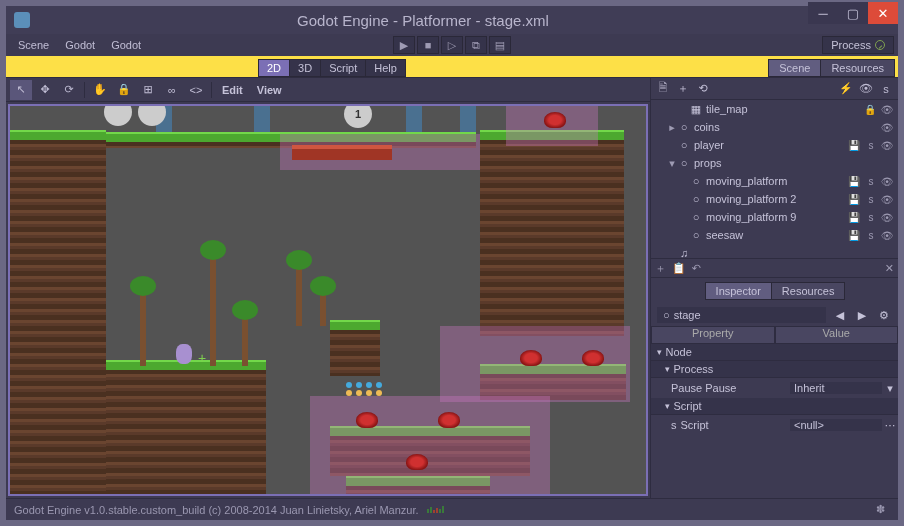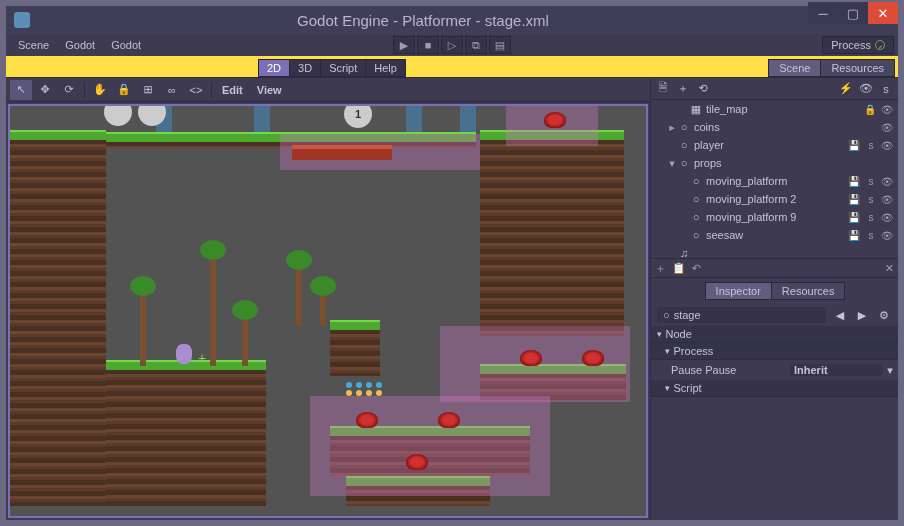--- a/index.html
+++ b/index.html
@@ -47,21 +47,21 @@
 .inspector-tabs { display:flex; justify-content:center; padding:4px 0;}
 .insp-head { display:flex; align-items:center; height:22px; padding:0 6px; gap:6px; }
 .insp-head .obj{flex:1; background:#35334a; padding:2px 6px; display:flex; align-items:center; gap:4px;}
 .nav-btn{width:16px;cursor:pointer;text-align:center;}
 .prop-header{display:flex; height:18px;}
 .prop-header div{flex:1; text-align:center; background:#494661; border:1px solid #2e2c40; color:#aaa;}
 .prop-group{background:#35334a; padding:2px 6px; border-bottom:1px solid #2e2c40; display:flex; align-items:center;}
 .prop-group .g-arrow{margin-right:4px; font-size:9px;}
 .prop-row{display:flex; height:20px; align-items:center;}
 .prop-row .pk{flex:1; padding-left:20px;}
-.prop-row .pv{width:92px; background:#35334a; padding:0 4px; display:flex; align-items:center;font-weight:bold;}
+.prop-row .pv{width:92px; background:#35334a; padding:0 4px; display:flex; align-items:center;}
 .prop-row .pvdots{width:16px; text-align:center; cursor:pointer;}
 .statusbar { height: 22px; background: #3d3a52; display: flex; align-items: center; padding: 0 8px; color: #9a97b0; border-top:1px solid #2e2c40;}
 .statusbar .spinner{margin-left:auto; width:14px;height:14px;}
 
 .ground { position:absolute; background: repeating-linear-gradient(180deg,#5a3a2a 0,#5a3a2a 3px,#4a3020 3px,#4a3020 8px,#6a4530 8px,#6a4530 11px); }
 .ground::before{content:'';position:absolute;top:-6px;left:0;right:0;height:8px;background:#4ca82f;border-top:2px solid #72d84a;}
 .platform{position:absolute;background:#a03525;height:12px;}
 .platform::before{content:'';position:absolute;top:-3px;left:0;right:0;height:4px;background:#d05540;}
 .pinksel{position:absolute;background:rgba(210,120,200,0.35);}
 .enemy{position:absolute;width:22px;height:16px;background:radial-gradient(ellipse,#d03030 40%,#8a1515 70%);border-radius:50% 50% 40% 40%;}
@@ -299,35 +299,58 @@
       </div>
       <div class="insp-head">
         <div class="obj">
           <span>○</span>
           <span>stage</span>
         </div>
         <div class="nav-btn">◀</div>
         <div class="nav-btn">▶</div>
         <div class="nav-btn">⚙</div>
       </div>
+      <div class="prop-header">
+        <div>Property</div>
+        <div>Value</div>
+      </div>
       <div class="prop-group">
           <span class="g-arrow">▾</span>
           <span>Node</span>
         </div>
       <div class="prop-group" style="padding-left:14px">
           <span class="g-arrow">▾</span>
           <span>Process</span>
         </div>
       <div class="prop-row">
         <div class="pk">Pause Pause</div>
         <div class="pv">
             <span>Inherit</span>
           </div>
         <div class="pvdots">▾</div>
       </div>
       <div class="prop-group" style="padding-left:14px">
           <span class="g-arrow">▾</span>
           <span>Script</span>
         </div>
-    </div>
-  </div>
-
+      <div class="prop-row">
+        <div class="pk"><span style="margin-right:4px">ѕ</span><span>Script</span></div>
+        <div class="pv">
+            <span>&lt;null&gt;</span>
+          </div>
+        <div class="pvdots">⋯</div>
+      </div>
+    </div>
+  </div>
+
+  <div class="statusbar">
+    <span>Godot Engine v1.0.stable.custom_build (c) 2008-2014 Juan Linietsky, Ariel Manzur.</span>
+    <div class="vumeter">
+      <span style="height:4px"></span>
+        <span style="height:6px"></span>
+        <span style="height:3px;background:#a04030"></span>
+        <span style="height:5px;background:#a04030"></span>
+        <span style="height:4px"></span>
+        <span style="height:7px"></span>
+    </div>
+    <div class="spinner">✽</div>
+  </div>
 </div>
 
 </body></html>

